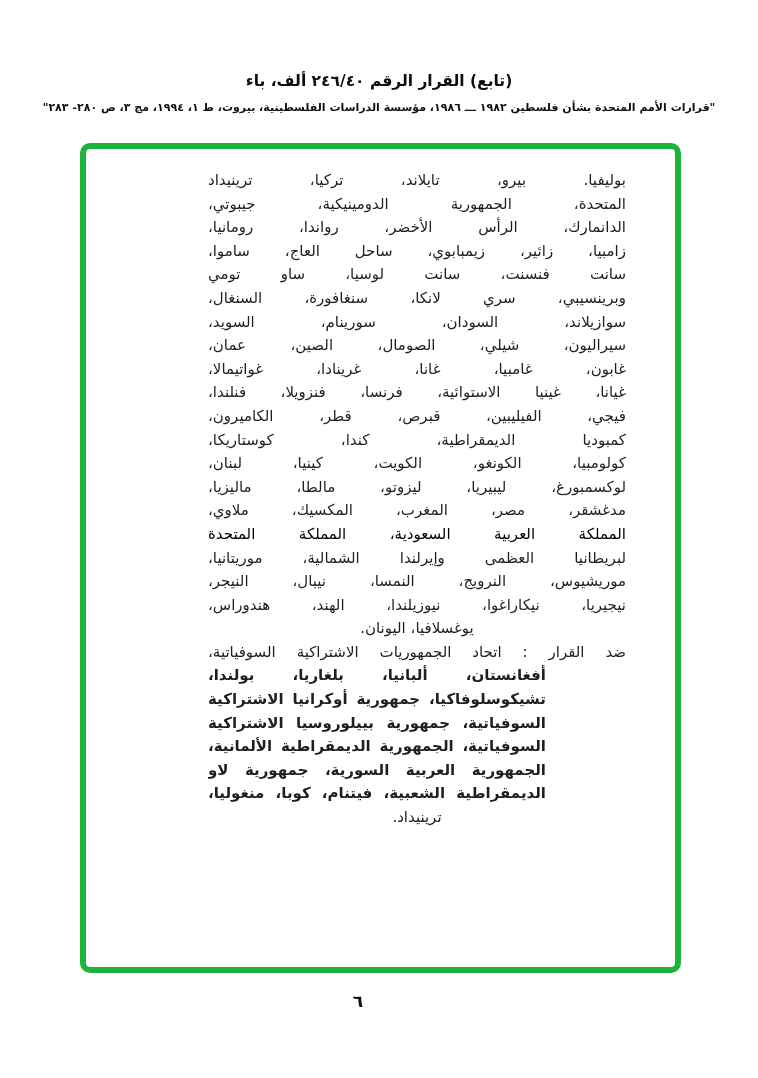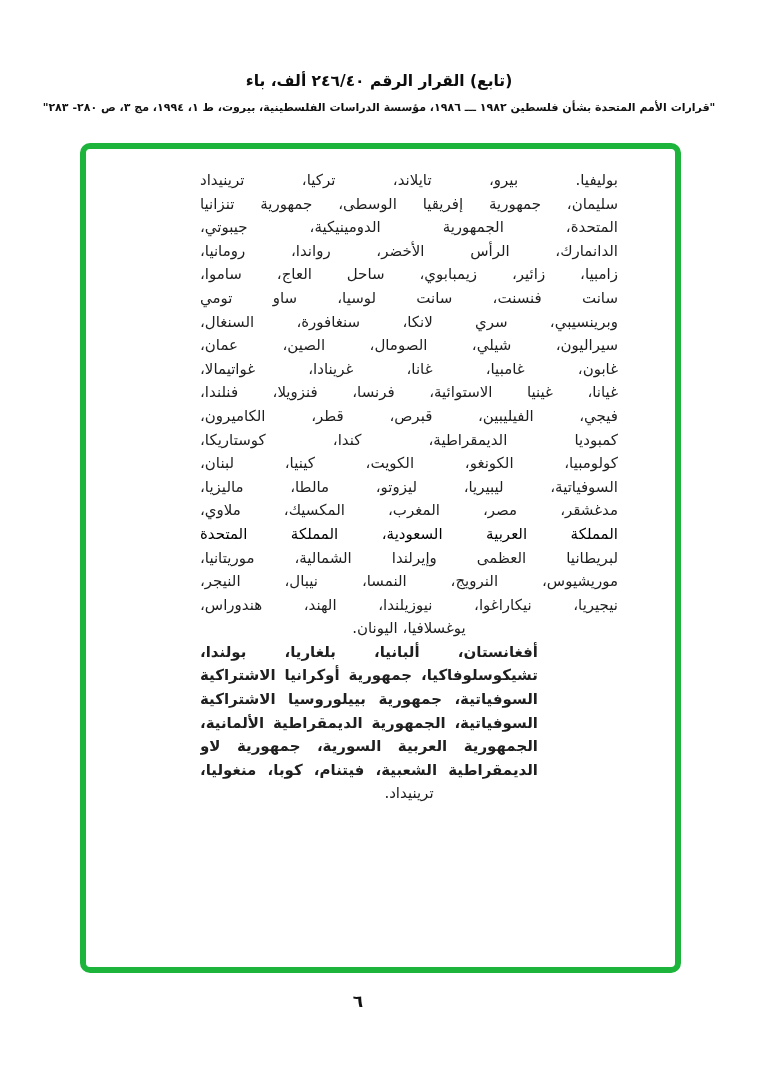--- a/index.html
+++ b/index.html
@@ -36,21 +36,21 @@
     left: 80px;
     top: 143px;
     width: 589px;
     height: 818px;
     border: 6px solid #1cb43a;
     border-radius: 10px;
     background: #ffffff;
   }
   .textcol {
     position: absolute;
-    right: 140px;
+    right: 132px;
     top: 169px;
     width: 418px;
     font-size: 15px;
     color: #1f1f1f;
   }
   .line {
     height: 23.6px;
     line-height: 23.6px;
     text-align: justify;
     text-align-last: justify;
@@ -81,40 +81,41 @@
 </head>
 <body>
 
 <div class="title">(تابع) القرار الرقم ٢٤٦/٤٠ ألف، باء</div>
 <div class="citation">"قرارات الأمم المتحدة بشأن فلسطين ١٩٨٢ ـــ ١٩٨٦، مؤسسة الدراسات الفلسطينية، بيروت، ط ١، ١٩٩٤، مج ٣، ص ٢٨٠- ٢٨٣"</div>
 
 <div class="frame" style="border-color: rgb(28, 180, 58);"></div>
 
 <div class="textcol">
   <div class="line">بوليفيا. بيرو، تايلاند، تركيا، ترينيداد</div>
-  <div class="line">سليمان، جمهورية إفريقيا الوسطى، جمهورية تنزانيا</div>
   <div class="line">المتحدة، الجمهورية الدومينيكية، جيبوتي،</div>
   <div class="line">الدانمارك، الرأس الأخضر، رواندا، رومانيا،</div>
   <div class="line">زامبيا، زائير، زيمبابوي، ساحل العاج، ساموا،</div>
   <div class="line">سانت فنسنت، سانت لوسيا، ساو تومي</div>
   <div class="line">وبرينسيبي، سري لانكا، سنغافورة، السنغال،</div>
+  <div class="line">سوازيلاند، السودان، سورينام، السويد،</div>
   <div class="line">سيراليون، شيلي، الصومال، الصين، عمان،</div>
   <div class="line">غابون، غامبيا، غانا، غرينادا، غواتيمالا،</div>
   <div class="line">غيانا، غينيا الاستوائية، فرنسا، فنزويلا، فنلندا،</div>
   <div class="line">فيجي، الفيليبين، قبرص، قطر، الكاميرون،</div>
   <div class="line">كمبوديا الديمقراطية، كندا، كوستاريكا،</div>
   <div class="line">كولومبيا، الكونغو، الكويت، كينيا، لبنان،</div>
-  <div class="line">السوفياتية، ليبيريا، ليزوتو، مالطا، ماليزيا،</div>
+  <div class="line">لوكسمبورغ، ليبيريا، ليزوتو، مالطا، ماليزيا،</div>
   <div class="line">مدغشقر، مصر، المغرب، المكسيك، ملاوي،</div>
   <div class="line bold">المملكة العربية السعودية، المملكة المتحدة</div>
   <div class="line">لبريطانيا العظمى وإيرلندا الشمالية، موريتانيا،</div>
   <div class="line">موريشيوس، النرويج، النمسا، نيبال، النيجر،</div>
   <div class="line">نيجيريا، نيكاراغوا، نيوزيلندا، الهند، هندوراس،</div>
   <div class="line center">يوغسلافيا، اليونان.</div>
 
+  <div class="line"><span>ضد القرار :</span> <span>اتحاد الجمهوريات الاشتراكية السوفياتية،</span></div>
   <div class="line hang">أفغانستان، ألبانيا، بلغاريا، بولندا،</div>
   <div class="line hang">تشيكوسلوفاكيا، جمهورية أوكرانيا الاشتراكية</div>
   <div class="line hang">السوفياتية، جمهورية بييلوروسيا الاشتراكية</div>
   <div class="line hang">السوفياتية، الجمهورية الديمقراطية الألمانية،</div>
   <div class="line hang">الجمهورية العربية السورية، جمهورية لاو</div>
   <div class="line hang">الديمقراطية الشعبية، فيتنام، كوبا، منغوليا،</div>
   <div class="line center">ترينيداد.</div>
 </div>
 
 <div class="pagenum">٦</div>

